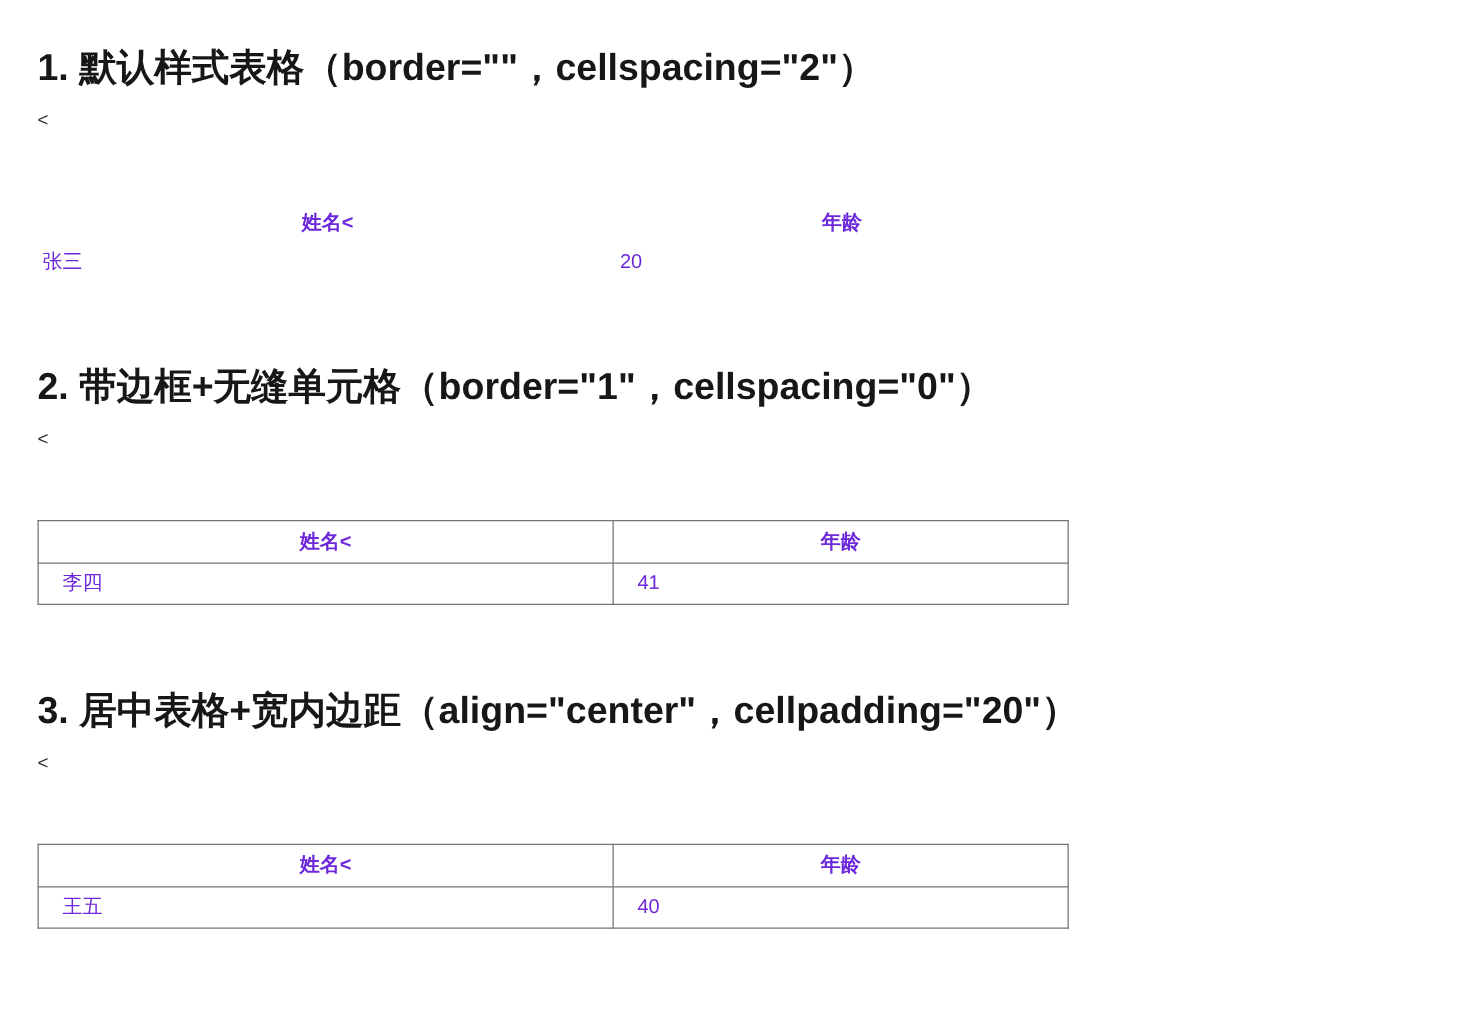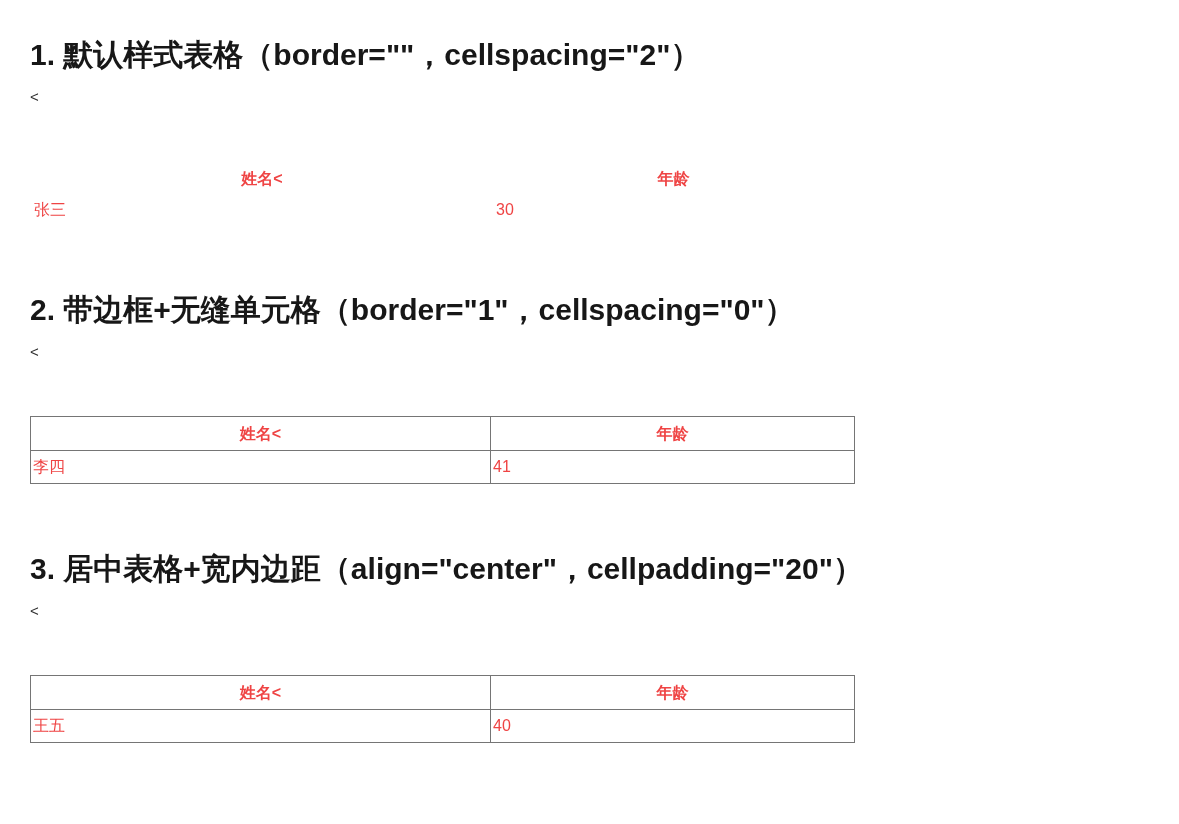--- a/index.html
+++ b/index.html
@@ -26,21 +26,21 @@
   .stray {
     font-size: 15px;
     line-height: 1.1;
     color: #2e2e2e;
   }
   table.demo-table {
     margin-top: 56px;
     width: 825px;
     table-layout: fixed;
     font-size: 16px;
-    color: #ef4444;
+    color: #6d28d9;
   }
   table.demo-table col.c1 { width: 460px; }
   table.demo-table th {
     font-weight: 700;
     text-align: center;
     padding: 6px 2px;
     line-height: 19px;
   }
   table.demo-table td {
     text-align: left;
@@ -56,21 +56,21 @@
   
   table.bordered {
     border-collapse: collapse;
     border-spacing: 0;
   }
   table.bordered th,
   table.bordered td {
     border: 1px solid #757575;
   }
   table.bordered th { padding: 7px 2px; }
-  table.bordered td { padding: 6px 2px 7px 2px; }
+  table.bordered td { padding: 6px 2px 7px 19px; }
 </style>
 </head>
 <body>
 
 <main>
 
   <section class="demo">
     <h2 class="section-heading">1. 默认样式表格（border=""，cellspacing="2"）</h2>
     <div class="stray">&lt;</div>
     <table class="demo-table plain">
@@ -80,21 +80,21 @@
         </colgroup>
       <thead>
         <tr>
           <th>姓名&lt;</th>
           <th>年龄</th>
         </tr>
       </thead>
       <tbody>
         <tr>
           <td>张三</td>
-          <td>30</td>
+          <td>20</td>
         </tr>
       </tbody>
     </table>
   </section>
 
   <section class="demo">
     <h2 class="section-heading">2. 带边框+无缝单元格（border="1"，cellspacing="0"）</h2>
     <div class="stray">&lt;</div>
     <table class="demo-table bordered">
       <colgroup>

